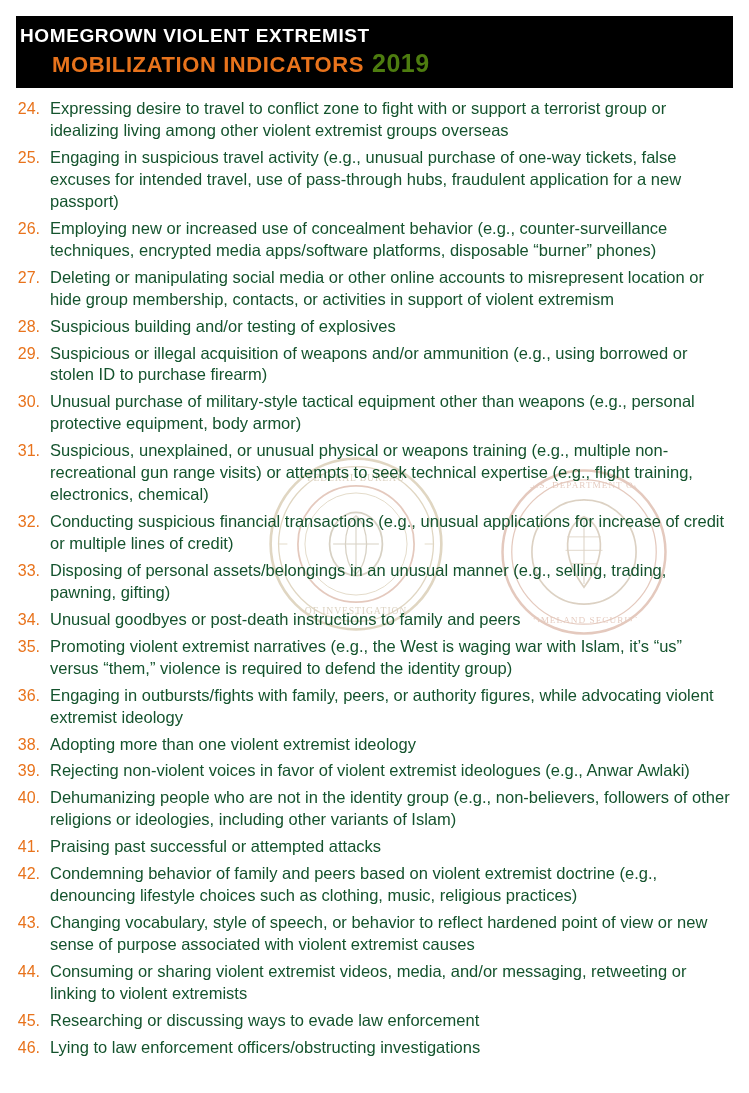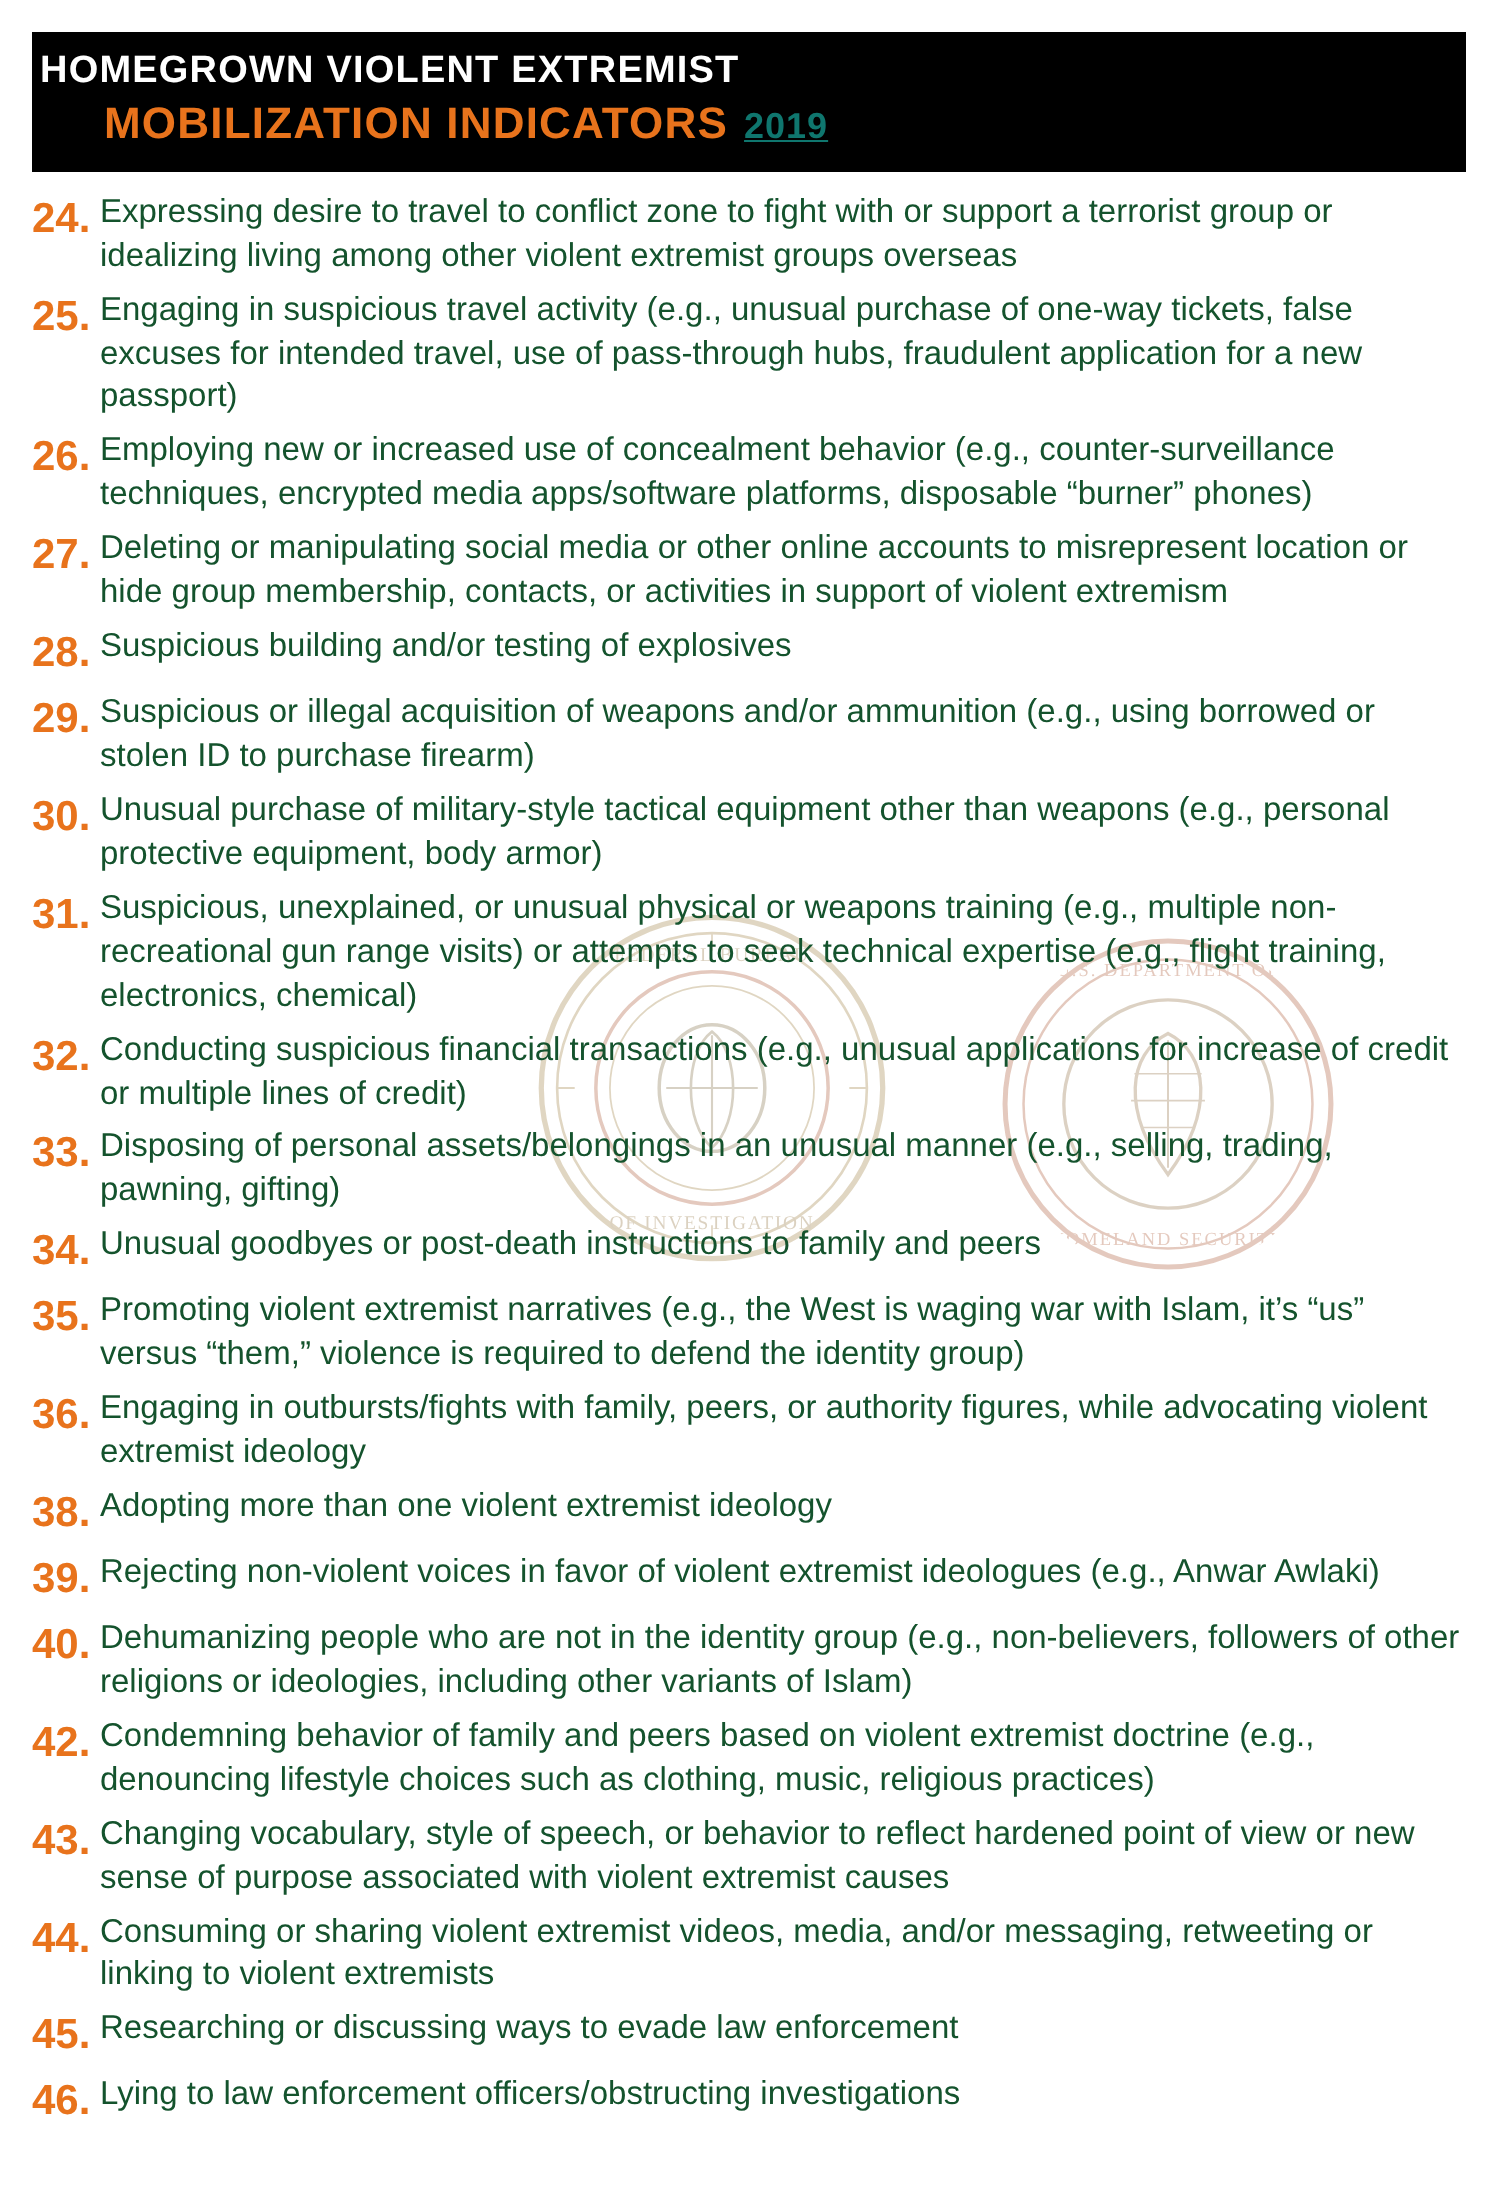--- a/index.html
+++ b/index.html
@@ -45,26 +45,25 @@
   }
   .header-title2 {
     color: #e8731c;
     font-size: 22px;
     font-weight: bold;
     letter-spacing: 0.6px;
     text-transform: uppercase;
     margin-left: 32px;
   }
   .header-year {
-    color: #0f766e;
-    font-size: 18px;
+    color: #4d7c0f;
+    font-size: 25px;
     font-weight: bold;
     letter-spacing: 0.5px;
     margin-left: 8px;
-    text-decoration: underline;
   }
 
   
   .watermarks {
     position: absolute;
     left: 0;
     top: 0;
     width: 749px;
     height: 1093px;
     pointer-events: none;
@@ -94,22 +93,22 @@
     z-index: 2;
     margin: 10px 16px 0 16px;
   }
   .item {
     display: flex;
     align-items: flex-start;
     margin-bottom: 5px;
   }
   .num {
     color: #e8731c;
-    font-size: 21px;
-    font-weight: bold;
+    font-size: 16px;
+    font-weight: normal;
     width: 34px;
     min-width: 34px;
     text-align: right;
     padding-right: 10px;
     box-sizing: border-box;
     line-height: 1.33;
   }
   .text {
     font-size: 16.5px;
     line-height: 1.33;
@@ -222,20 +221,24 @@
     </div>
     <div class="item">
       <div class="num">39.</div>
       <div class="text">Rejecting non-violent voices in favor of violent extremist ideologues (e.g., Anwar Awlaki)</div>
     </div>
     <div class="item">
       <div class="num">40.</div>
       <div class="text">Dehumanizing people who are not in the identity group (e.g., non-believers, followers of other religions or ideologies, including other variants of Islam)</div>
     </div>
     <div class="item">
+      <div class="num">41.</div>
+      <div class="text">Praising past successful or attempted attacks</div>
+    </div>
+    <div class="item">
       <div class="num">42.</div>
       <div class="text">Condemning behavior of family and peers based on violent extremist doctrine (e.g., denouncing lifestyle choices such as clothing, music, religious practices)</div>
     </div>
     <div class="item">
       <div class="num">43.</div>
       <div class="text">Changing vocabulary, style of speech, or behavior to reflect hardened point of view or new sense of purpose associated with violent extremist causes</div>
     </div>
     <div class="item">
       <div class="num">44.</div>
       <div class="text">Consuming or sharing violent extremist videos, media, and/or messaging, retweeting or linking to violent extremists</div>

